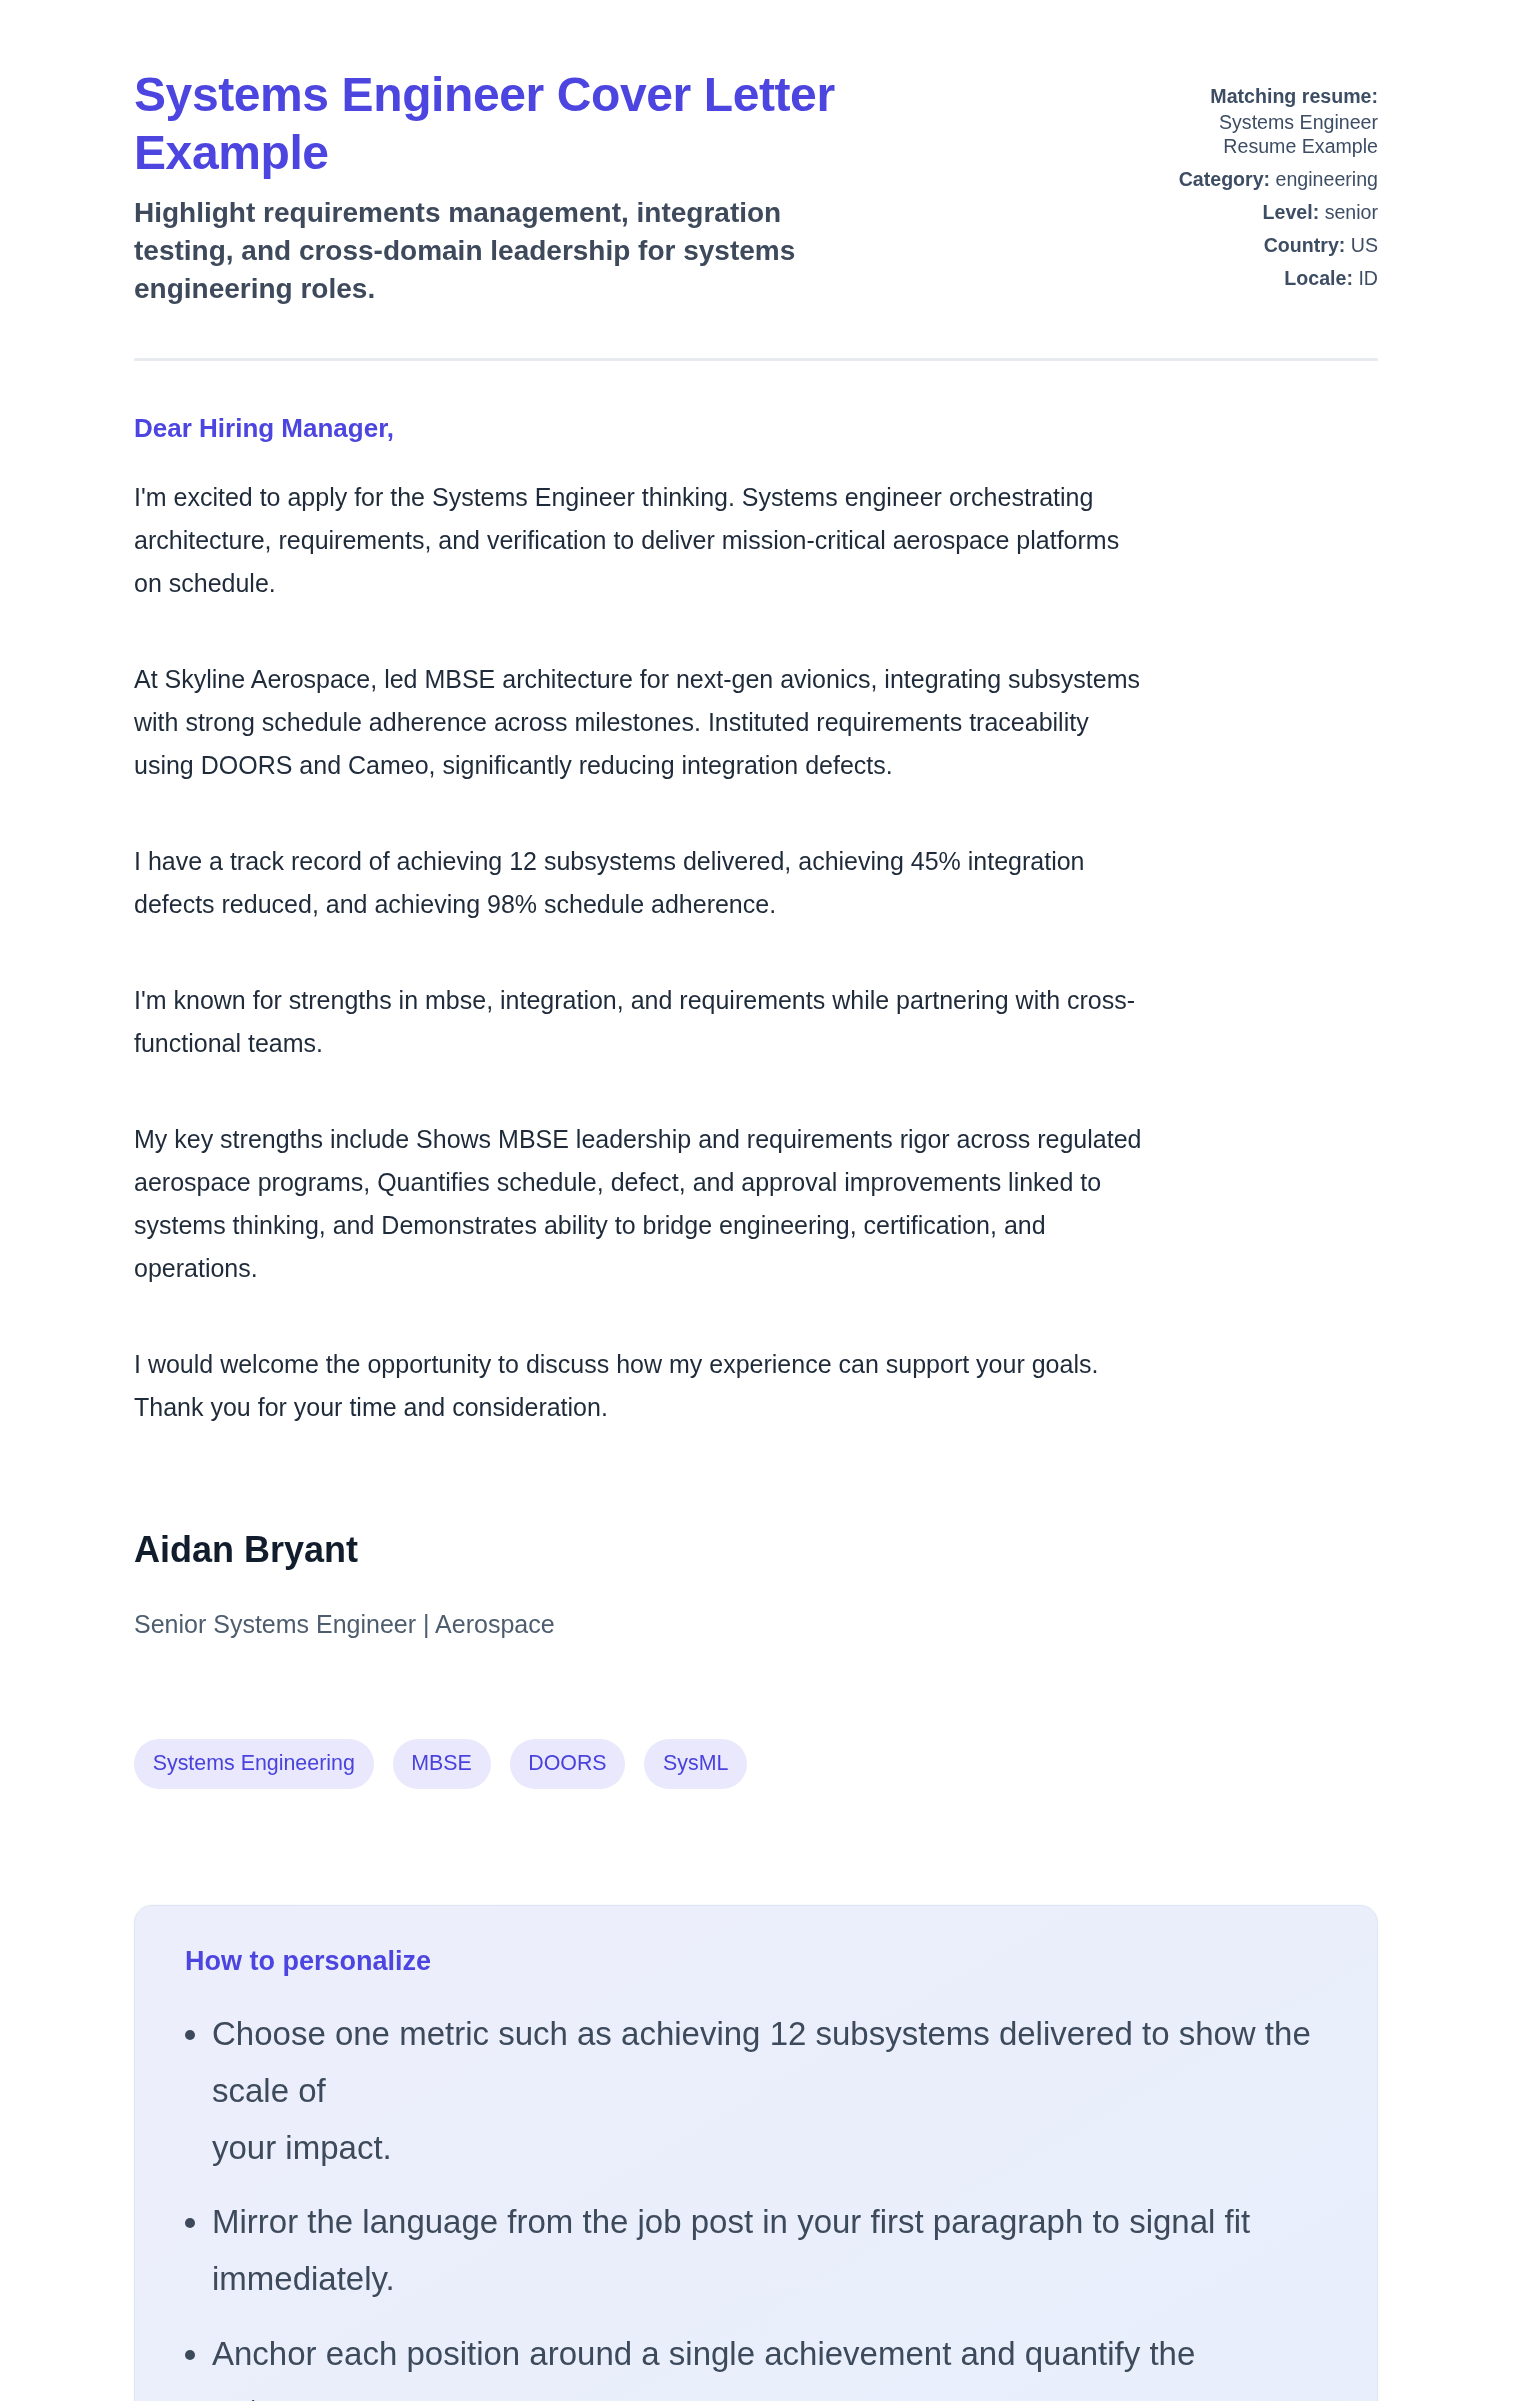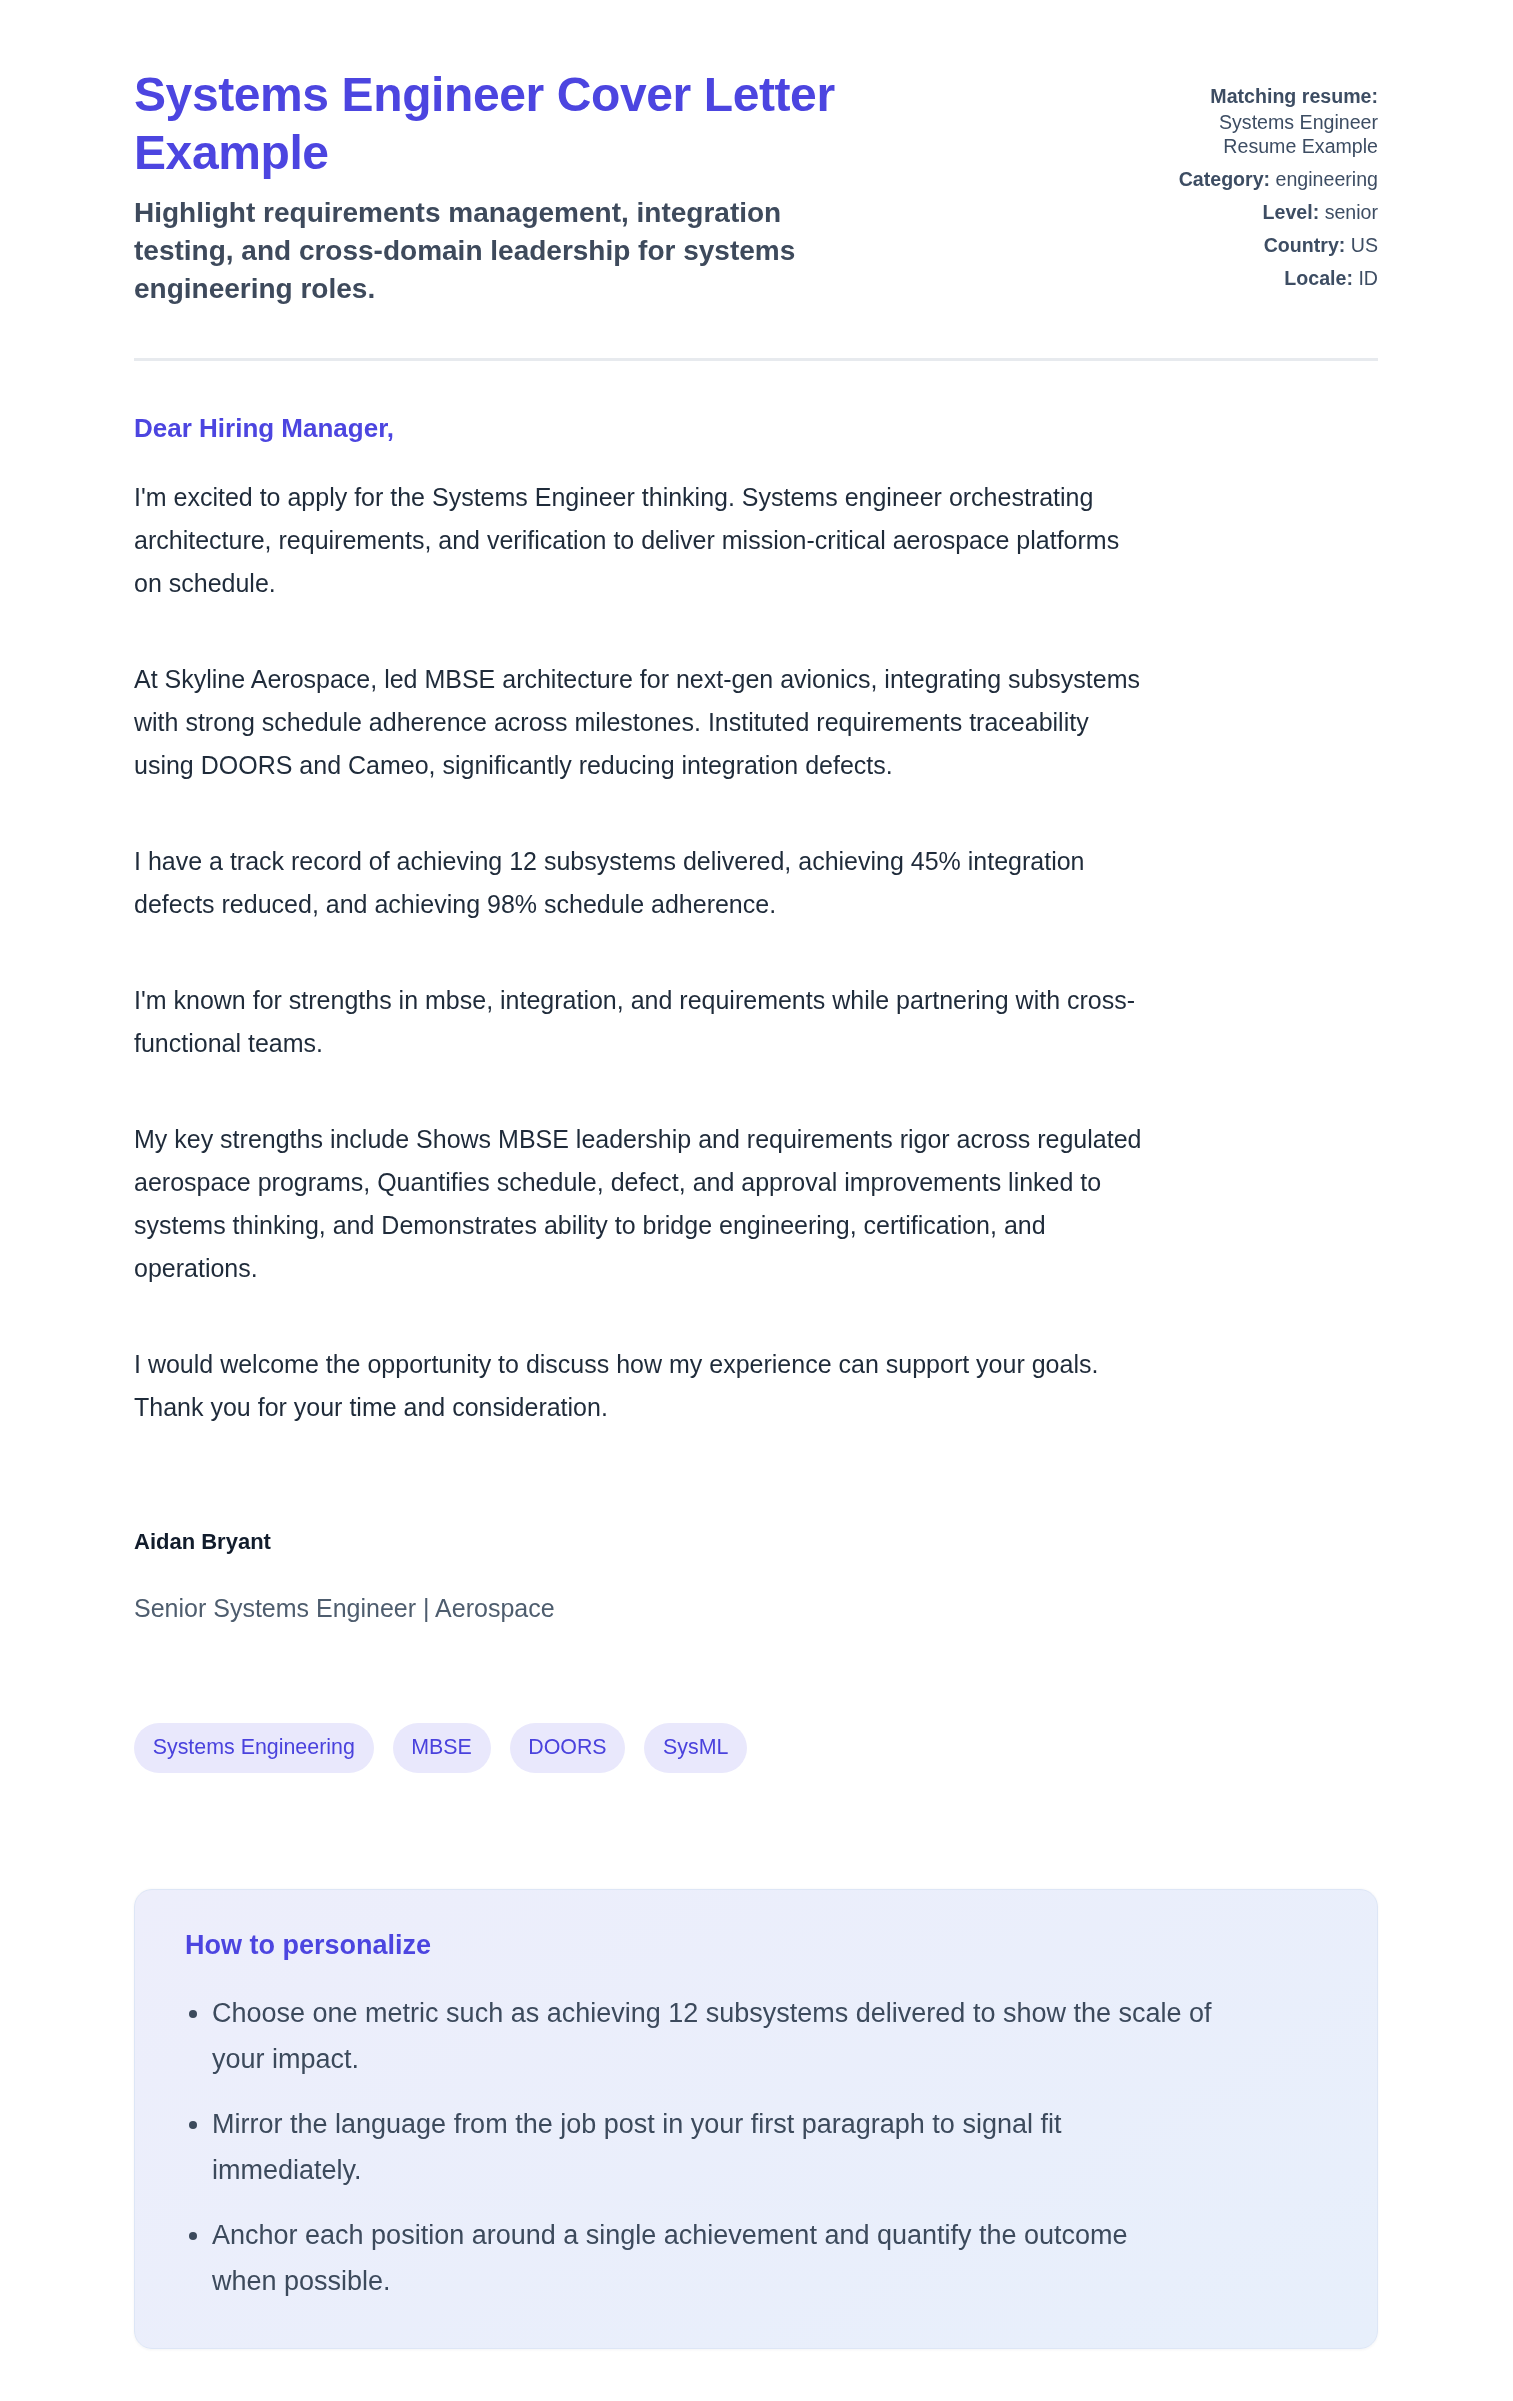--- a/index.html
+++ b/index.html
@@ -72,21 +72,21 @@
     margin: 53px 0 0 0;
     font-size: 25px;
     line-height: 1.72;
     color: #1f2b3a;
     white-space: pre-line;
   }
   .letter-body p:first-child { margin-top: 32px; }
 
   .sig-name {
     margin-top: 100px;
-    font-size: 22px;
+    font-size: 36px;
     font-weight: bold;
     color: #111c2c;
   }
   .sig-role {
     margin-top: 39px;
     font-size: 25px;
     color: #4e5d6e;
   }
 
   
@@ -122,21 +122,21 @@
     font-weight: bold;
     line-height: 1.25;
     color: var(--accent, #4c45e0);
   }
   .personalize-tips {
     margin: 27px 0 0 0;
     padding-left: 27px;
     list-style: disc;
   }
   .personalize-tips li {
-    font-size: 27px;
+    font-size: 33px;
     line-height: 1.72;
     color: #3c4a5c;
     margin-bottom: 18px;
     white-space: pre-line;
   }
   .personalize-tips li:last-child { margin-bottom: 0; }
 </style>
 </head>
 <body>
 

